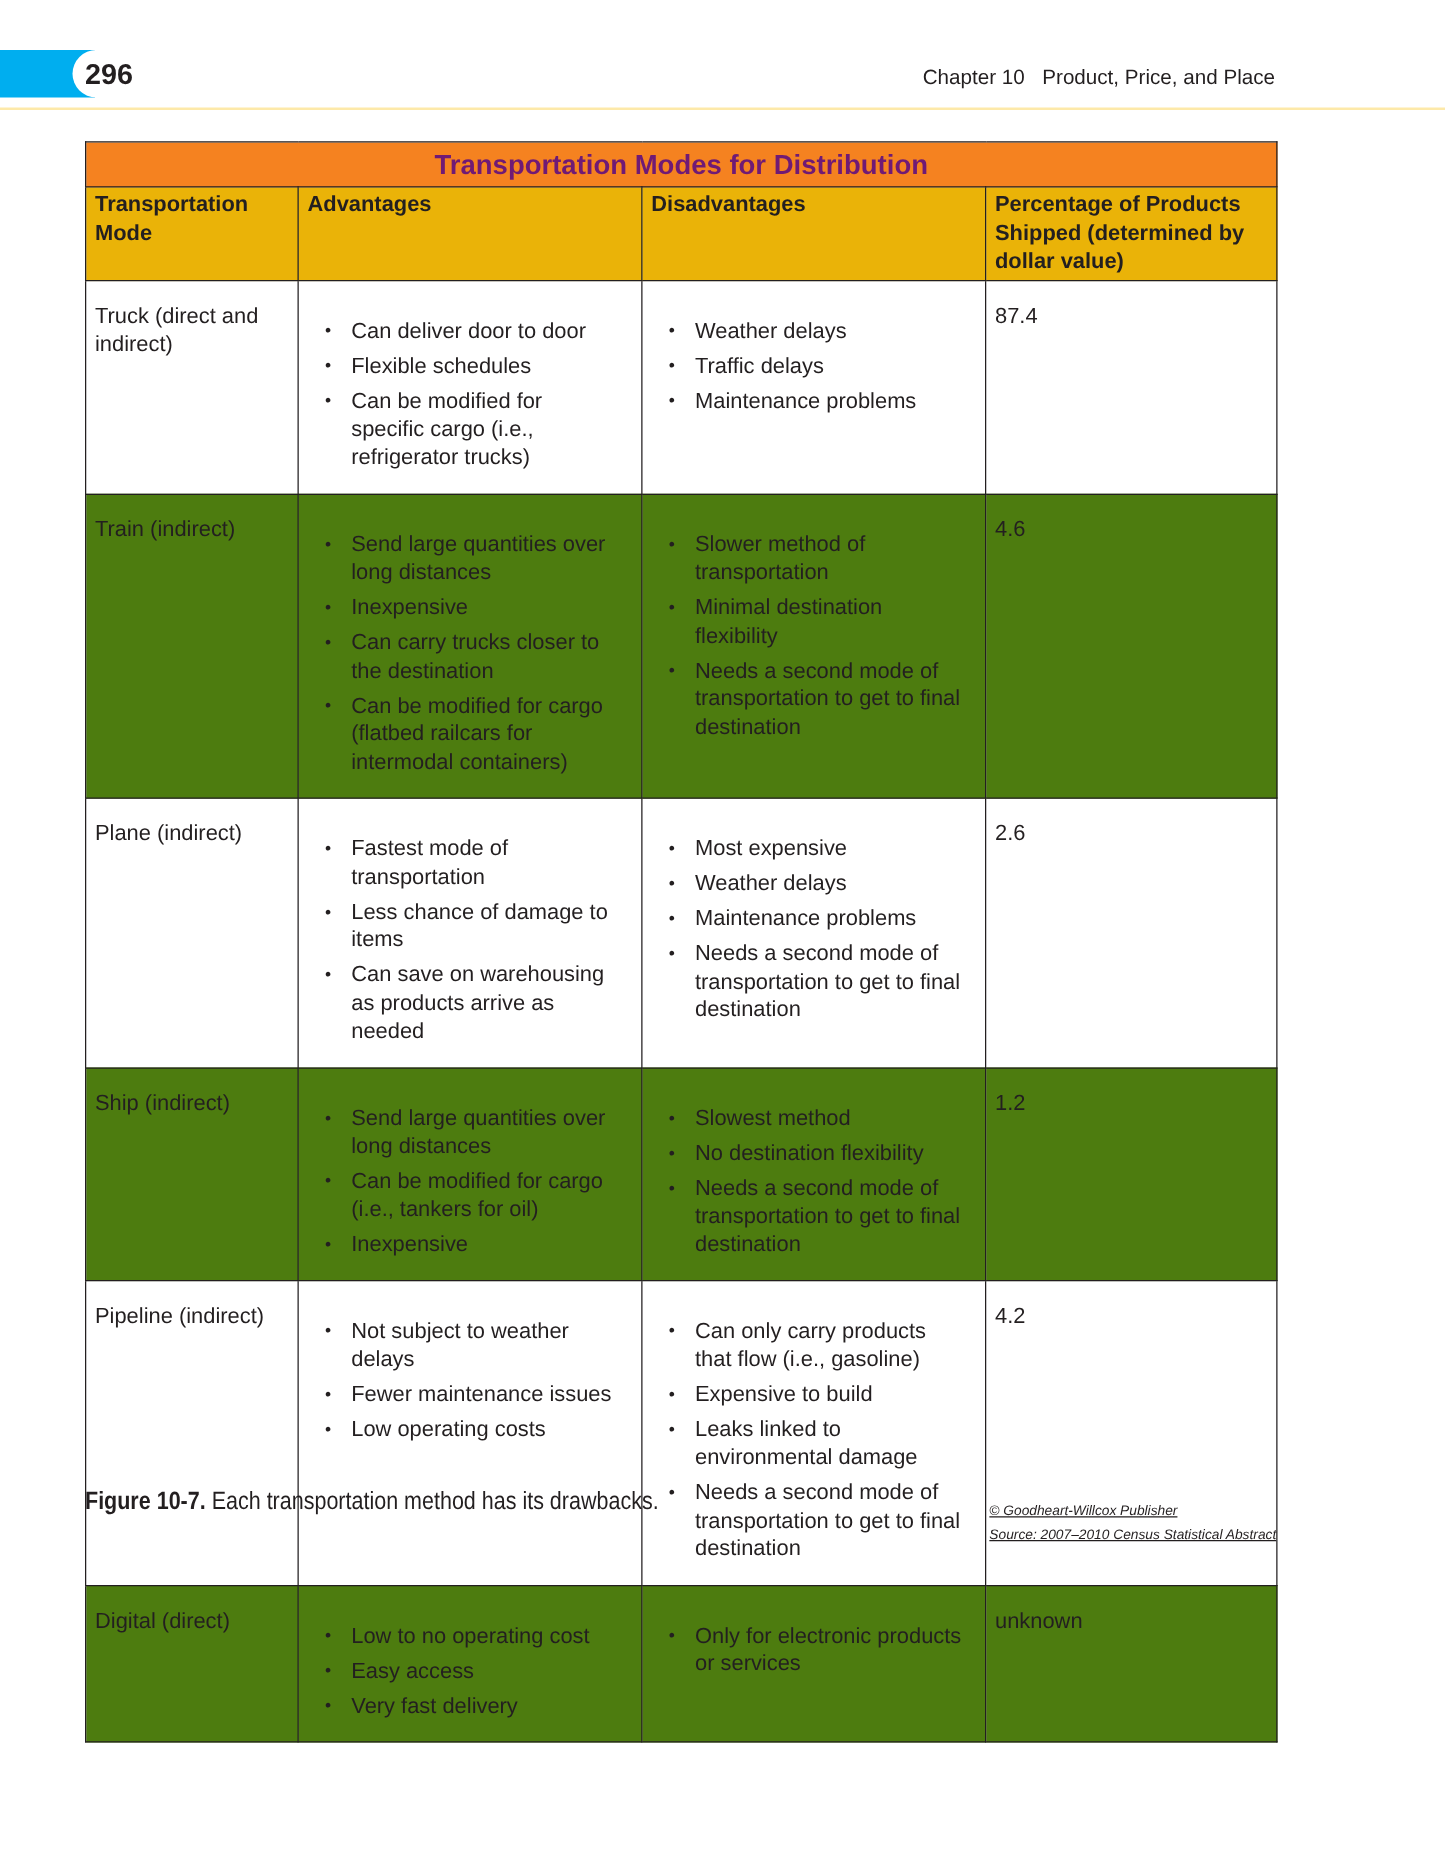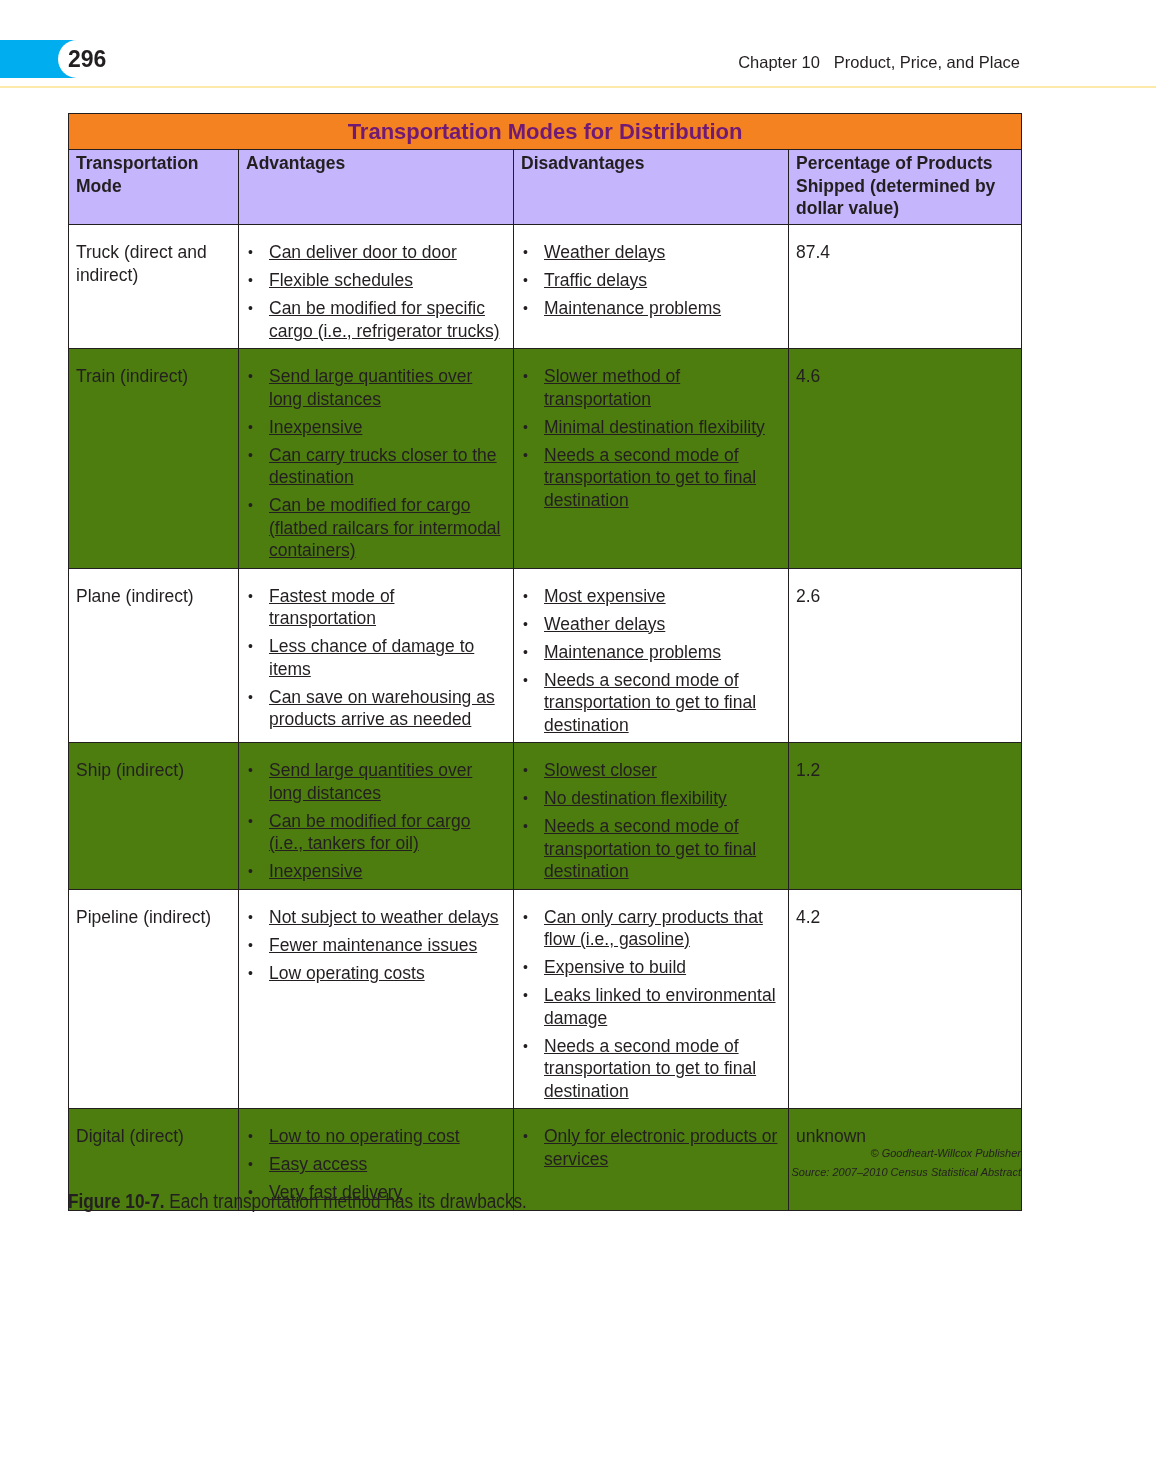--- a/index.html
+++ b/index.html
@@ -9,29 +9,29 @@
     .page-tab { position: absolute; left: 0; top: 40px; width: 76px; height: 38px; background: #00aeef; }
     .page-num-pill { position: absolute; left: 58px; top: 40px; width: 80px; height: 38px; background: #ffffff; border-radius: 19px 0 0 19px; }
     .page-num { position: absolute; left: 68px; top: 46px; font-size: 23px; font-weight: bold; color: #231f20; }
     .chapter { position: absolute; right: 136px; top: 53px; font-size: 16.5px; color: #231f20; }
     .chapter .ch-num { margin-right: 14px; }
 
     .table-wrap { position: absolute; left: 68px; top: 113px; width: 953px; }
     table { border-collapse: collapse; width: 953px; table-layout: fixed; }
     td, th { border: 1px solid #231f20; vertical-align: top; padding: 16px 7px 6px 7px; font-size: 17.5px; line-height: 22.5px; text-align: left; }
     .title-row th { background: #f58220; color: #701a75; font-size: 22px; font-weight: bold; text-align: center; padding: 4px 0 3px 0; line-height: 28px; }
-    .head-row th { background: #c4b5fd; font-weight: bold; font-size: 17.5px; padding: 2px 7px 2px 7px; height: 70px; line-height: 22.5px; }
+    .head-row th { background: #eab308; font-weight: bold; font-size: 17.5px; padding: 2px 7px 2px 7px; height: 70px; line-height: 22.5px; }
     tr.odd td { background: #ffffff; }
     tr.even td { background: #4d7c0f; }
-    ul { list-style: none; margin: 0; padding: 0; text-decoration: underline; }
+    ul { list-style: none; margin: 12px; padding: 0; }
     li { position: relative; padding-left: 23px; margin-bottom: 5.5px; }
     li:last-child { margin-bottom: 0; }
     li::before { content: "\2022"; position: absolute; left: 2px; top: 0; font-size: 14px; }
 
-    .credits { position: absolute; right: 135px; top: 1144px; text-align: right; font-size: 11px; font-style: italic; line-height: 19px; color: #231f20; }
+    .credits { position: absolute; right: 135px; top: 1200px; font-size: 11px; font-style: italic; line-height: 19px; color: #231f20; text-decoration: underline; }
     .caption { position: absolute; left: 68px; top: 1190px; font-size: 20px; color: #231f20; transform: scaleX(0.86); transform-origin: left top; white-space: nowrap; }
     .caption .fig-label { font-weight: bold; }
   </style>
 </head>
 <body>
 
 <div class="page-header">
   <div class="page-tab"></div>
   <div class="page-num-pill"></div>
   <span class="page-num">296</span>
@@ -120,21 +120,21 @@
           <td>Ship (indirect)</td>
           <td>
             <ul>
               <li>Send large quantities over long distances</li>
               <li>Can be modified for cargo (i.e., tankers for oil)</li>
               <li>Inexpensive</li>
             </ul>
           </td>
           <td>
             <ul>
-              <li>Slowest closer</li>
+              <li>Slowest method</li>
               <li>No destination flexibility</li>
               <li>Needs a second mode of transportation to get to final destination</li>
             </ul>
           </td>
           <td>1.2</td>
         </tr>
         <tr class="odd">
           <td>Pipeline (indirect)</td>
           <td>
             <ul>

